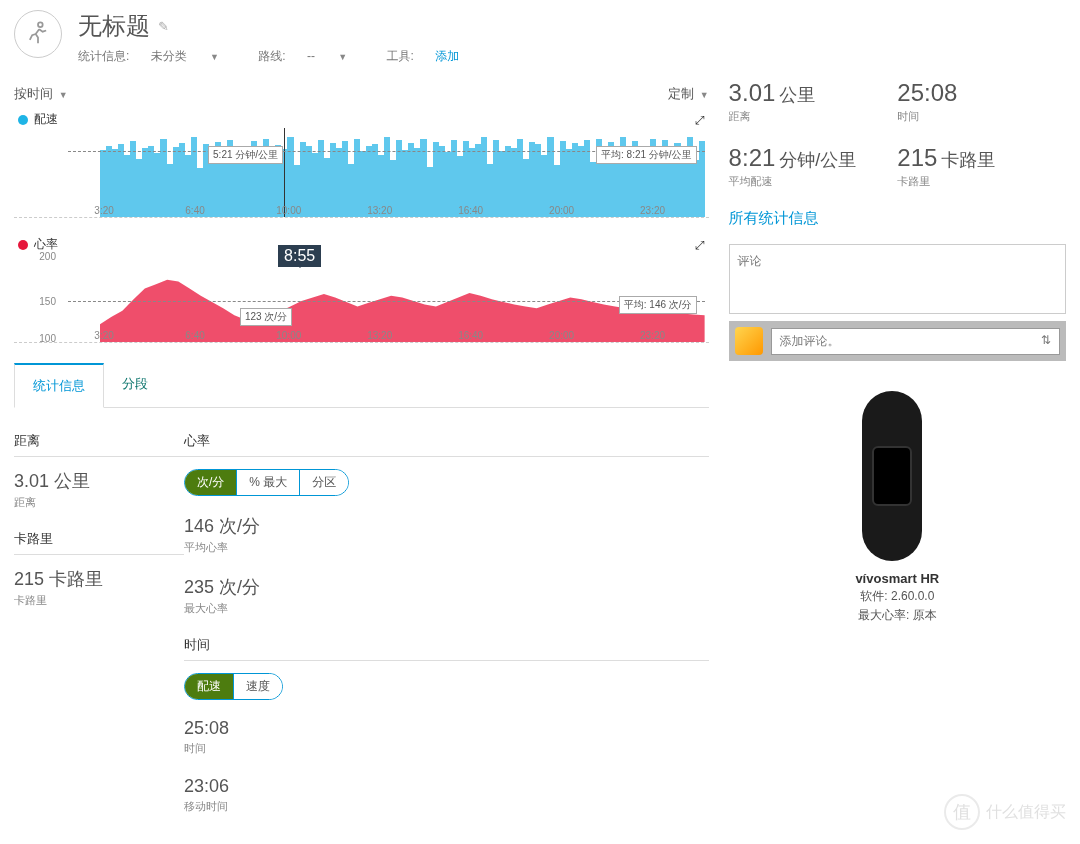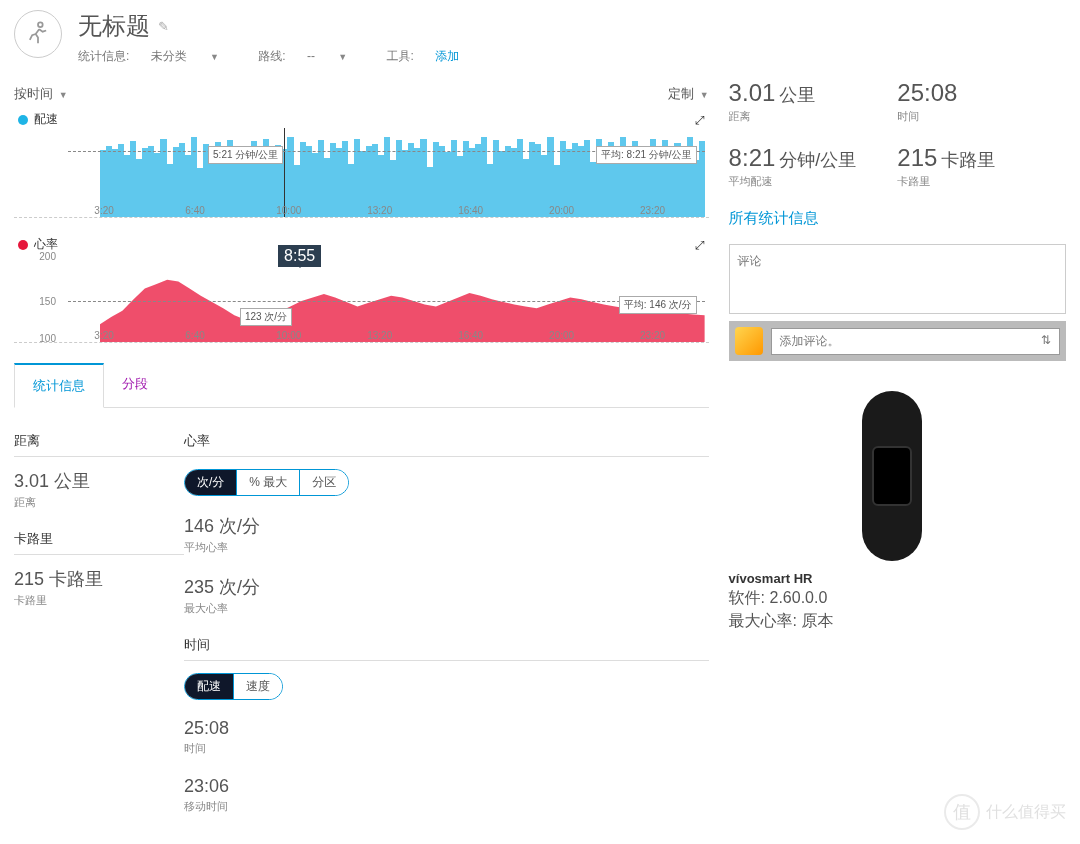--- a/index.html
+++ b/index.html
@@ -34,48 +34,48 @@
 .hr-area { position: relative; height: 100%; }
 .avg-line { position: absolute; left: 0; right: 0; border-top: 1px dashed #888; }
 .avg-label { position: absolute; right: 8px; background: #fff; border: 1px solid #aaa; font-size: 10px; padding: 1px 4px; color: #555; }
 .tooltip { position: absolute; background: #fff; border: 1px solid #aaa; font-size: 10px; padding: 1px 4px; color: #555; }
 .time-marker { position: absolute; background: #2c3e50; color: #fff; font-size: 16px; padding: 2px 6px; }
 .time-marker::after { content: ''; position: absolute; bottom: -5px; left: 50%; margin-left: -4px; border: 4px solid transparent; border-top-color: #2c3e50; }
 .vline { position: absolute; top: 0; bottom: 0; width: 1px; background: #333; }
 .x-ticks { position: absolute; left: 54px; right: 4px; bottom: -1px; font-size: 10px; color: #888; }
 .x-tick { position: absolute; bottom: 2px; }
 .tabs { display: flex; border-bottom: 1px solid #ddd; margin-top: 20px; }
-.tab { padding: 12px 18px; color: #a21caf; cursor: pointer; }
+.tab { padding: 12px 18px; color: #0f766e; cursor: pointer; }
 .tab.active { color: #0096d6; border: 1px solid #ddd; border-bottom: 1px solid #fff; margin-bottom: -1px; border-top: 2px solid #0096d6; }
 .stats-grid { display: flex; padding-top: 24px; }
 .stats-col { width: 170px; }
 .stats-col2 { flex: 1; }
 .stat-section-title { font-size: 13px; color: #333; border-bottom: 1px solid #ddd; padding-bottom: 6px; margin-bottom: 12px; }
 .stat-value { font-size: 18px; color: #555; font-weight: 300; }
 .stat-label { font-size: 11px; color: #888; margin-bottom: 20px; margin-top: 2px; }
 .pill-group { display: inline-flex; border: 1px solid #0096d6; border-radius: 14px; overflow: hidden; margin-bottom: 18px; }
 .pill { padding: 4px 12px; font-size: 12px; color: #555; background: #fff; cursor: pointer; }
 .pill + .pill { border-left: 1px solid #0096d6; }
-.pill.active { background: #0f172a; color: #fff; }
+.pill.active { background: #4d7c0f; color: #fff; }
 .summary-grid { display: flex; flex-wrap: wrap; }
 .summary-item { width: 50%; margin-bottom: 20px; }
 .summary-value { font-size: 24px; color: #555; font-weight: 300; }
 .summary-unit { font-size: 18px; color: #555; font-weight: 300; margin-left: 4px; }
 .summary-label { font-size: 11px; color: #888; margin-top: 2px; }
 .all-stats-link { color: #0096d6; font-size: 15px; margin-bottom: 16px; display: inline-block; }
 .comment-box { width: 100%; height: 70px; border: 1px solid #ccc; padding: 8px; font-size: 12px; color: #999; resize: none; }
 .comment-bar { display: flex; align-items: center; background: #bbb; padding: 6px; margin-top: 4px; gap: 8px; }
 .avatar { width: 28px; height: 28px; border-radius: 4px; background: linear-gradient(135deg, #ffd54f, #ff9800); }
 .comment-select { flex: 1; background: #fff; border: 1px solid #999; padding: 4px 8px; font-size: 12px; color: #777; display: flex; justify-content: space-between; }
-.device-card { text-align: left; margin-top: 30px; }
+.device-card { text-align: center; margin-top: 30px; }
 .device-img { width: 150px; height: 170px; margin: 0 auto 10px; position: relative; }
 .device-band { position: absolute; left: 40px; top: 0; width: 60px; height: 170px; background: #1a1a1a; border-radius: 30px; }
 .device-screen { position: absolute; left: 50px; top: 55px; width: 40px; height: 60px; background: #000; border: 2px solid #333; border-radius: 6px; }
 .device-name { font-weight: bold; font-size: 13px; }
-.device-meta { font-size: 16px; color: #555; margin-top: 2px; }
+.device-meta { font-size: 12px; color: #555; margin-top: 2px; }
 .watermark { position: fixed; right: 14px; bottom: 14px; display: flex; align-items: center; gap: 6px; color: #ccc; font-size: 16px; opacity: 0.6; }
 .wm-circle { width: 36px; height: 36px; border: 2px solid #ddd; border-radius: 50%; display: flex; align-items: center; justify-content: center; font-size: 18px; }
 </style>
 </head>
 <body>
 
 <div class="header">
   <div class="activity-icon">
     <svg width="28" height="28" viewBox="0 0 24 24" fill="none" stroke="#999" stroke-width="1.5">
         <circle cx="14" cy="4" r="2"></circle>

